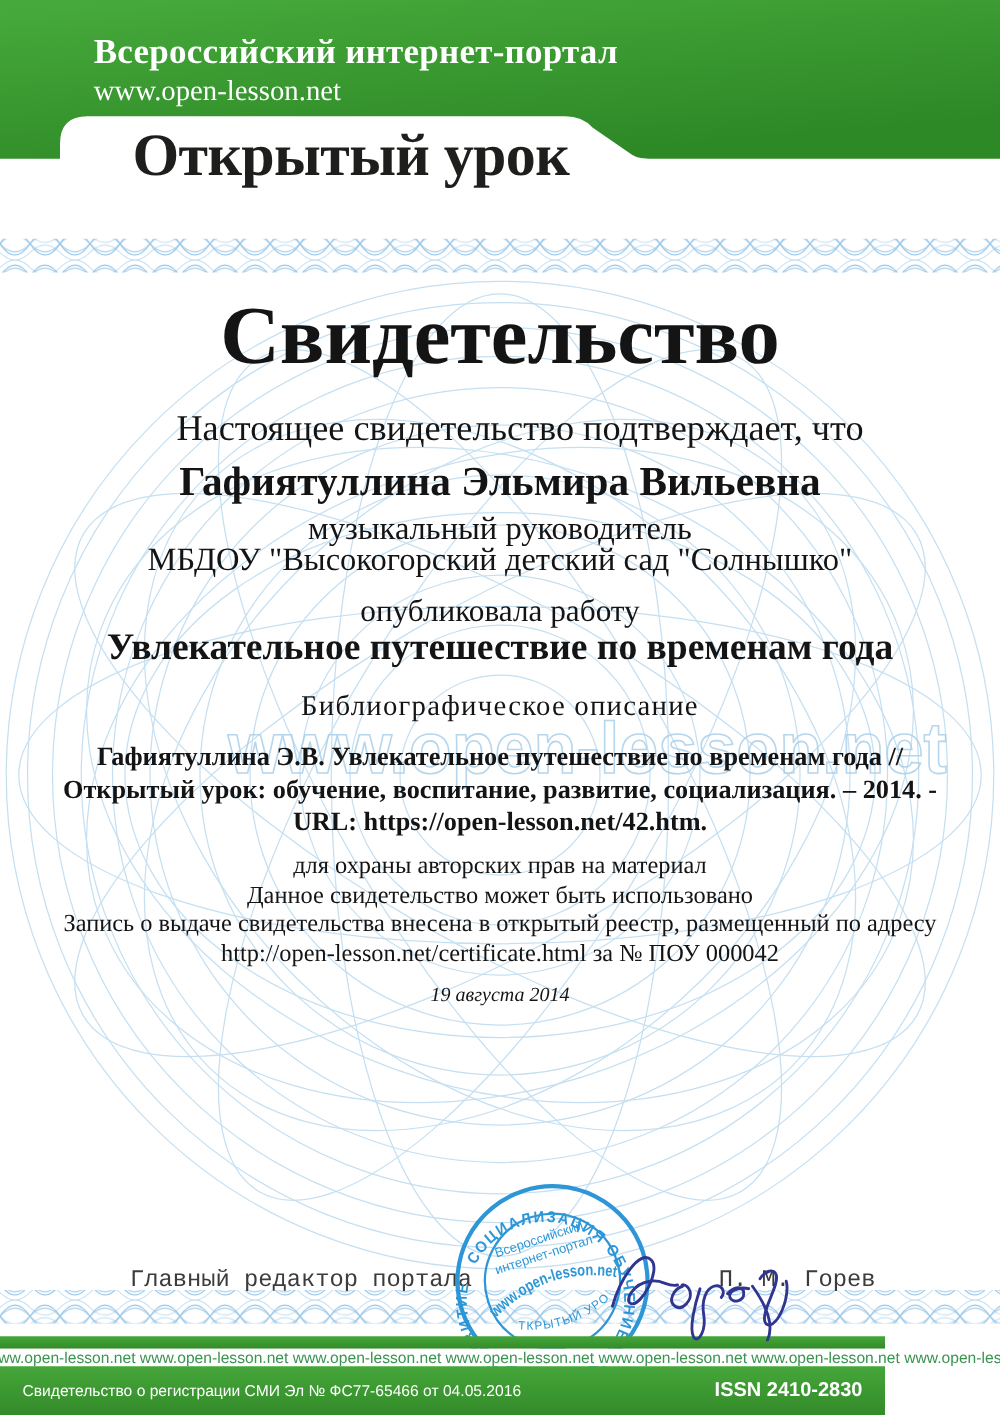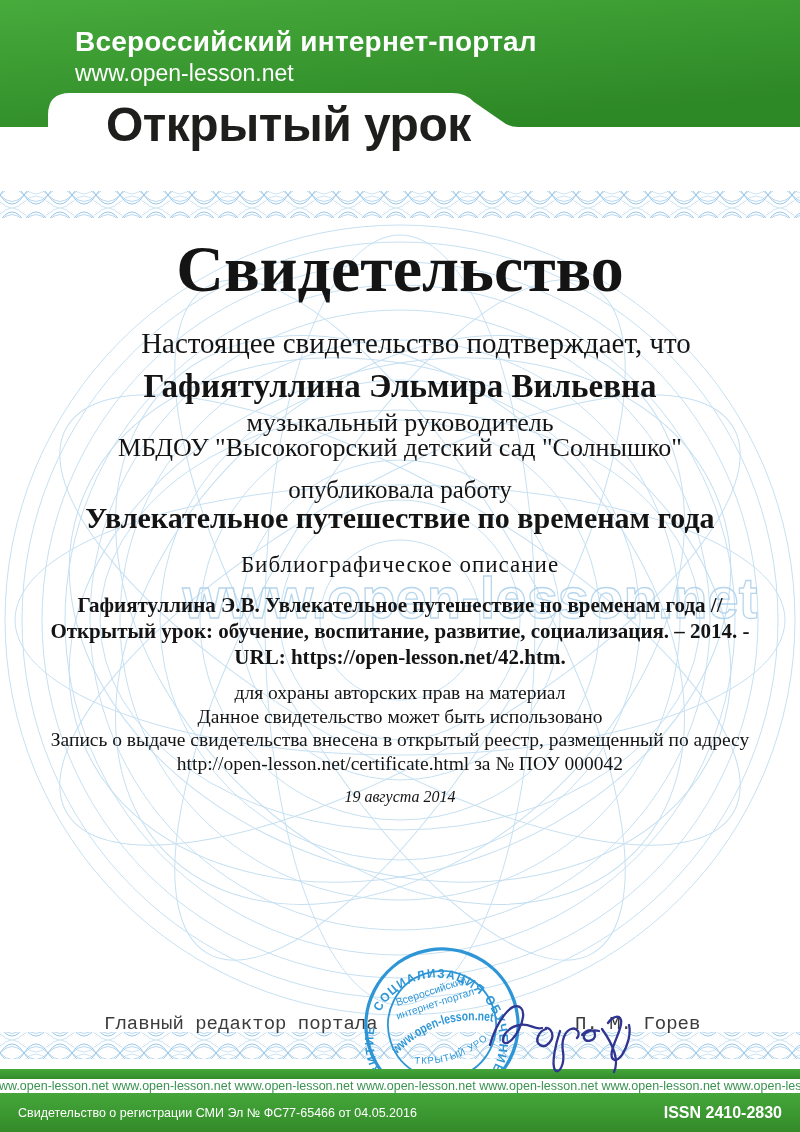--- a/index.html
+++ b/index.html
@@ -5,21 +5,21 @@
   html,body{margin:0;padding:0;background:#e8e8e8;}
   .page{
     position:relative;width:800px;height:1132px;margin:0 auto;
     background:#ffffff;overflow:hidden;
     font-family:"Liberation Serif","DejaVu Serif",serif;color:#141414;
   }
   
   .decor{position:absolute;left:0;top:0;z-index:0;pointer-events:none;}
   
   .header-svg{position:absolute;left:0;top:0;z-index:1;}
-  .hdr-text{position:absolute;z-index:2;font-family:Liberation Sans, sans-serif;color:#fff;}
+  .hdr-text{position:absolute;z-index:2;font-family:Liberation Serif, serif;color:#fff;}
   .portal-title{left:75px;top:26px;font-size:28px;font-weight:bold;letter-spacing:.2px;}
   .portal-url{left:75px;top:60px;font-size:23px;font-weight:normal;}
   .site-name{left:106px;top:97px;font-size:48px;font-weight:bold;color:#1e1e1c;letter-spacing:-.5px;}
   .tagline{left:110px;top:152px;font-size:20px;font-style:italic;font-weight:bold;color:#1c6fc3;}
   
   .cline{position:absolute;left:0;right:0;text-align:center;z-index:1;}
   .cert-title{top:236px;font-size:66px;font-weight:bold;line-height:1;}
   .confirm{top:327px;font-size:29px;padding-left:32px;}
   .recipient{top:368px;font-size:33px;font-weight:bold;}
   .role{top:408px;font-size:26px;}
@@ -31,21 +31,21 @@
   .usage{top:681px;font-size:19.5px;line-height:23.5px;}
   .date{top:788px;font-size:16px;font-style:italic;}
   
   .sign-label{position:absolute;z-index:1;font-family:Liberation Mono, monospace;
     color:#3c3c3c;font-size:19px;}
   .editor-label{left:104px;top:1013px;}
   .editor-name{left:575px;top:1013px;}
   .stamp-svg{position:absolute;left:357px;top:940px;z-index:3;}
   .sig-svg{position:absolute;left:480px;top:985px;z-index:5;}
   
-  .bar{position:absolute;left:0;width:800px;z-index:4;background:linear-gradient(#45a63a,#338b29);}
+  .bar{position:absolute;left:0;width:708px;z-index:4;background:linear-gradient(#45a63a,#338b29);}
   .bar-thin{top:1069px;height:10px;}
   .url-strip{
     position:absolute;left:0;top:1079px;width:800px;height:14px;z-index:4;background:#fff;
     overflow:hidden;white-space:nowrap;font-family:"Liberation Sans","DejaVu Sans",sans-serif;
     font-size:12.5px;line-height:14px;color:#3a9350;text-indent:-10px;
   }
   .bar-bottom{top:1093px;height:39px;display:flex;align-items:center;justify-content:space-between;
     padding:0 18px;box-sizing:border-box;font-family:"Liberation Sans","DejaVu Sans",sans-serif;color:#fff;}
   .reg-text{font-size:12.5px;}
   .issn{font-size:16px;font-weight:bold;}

